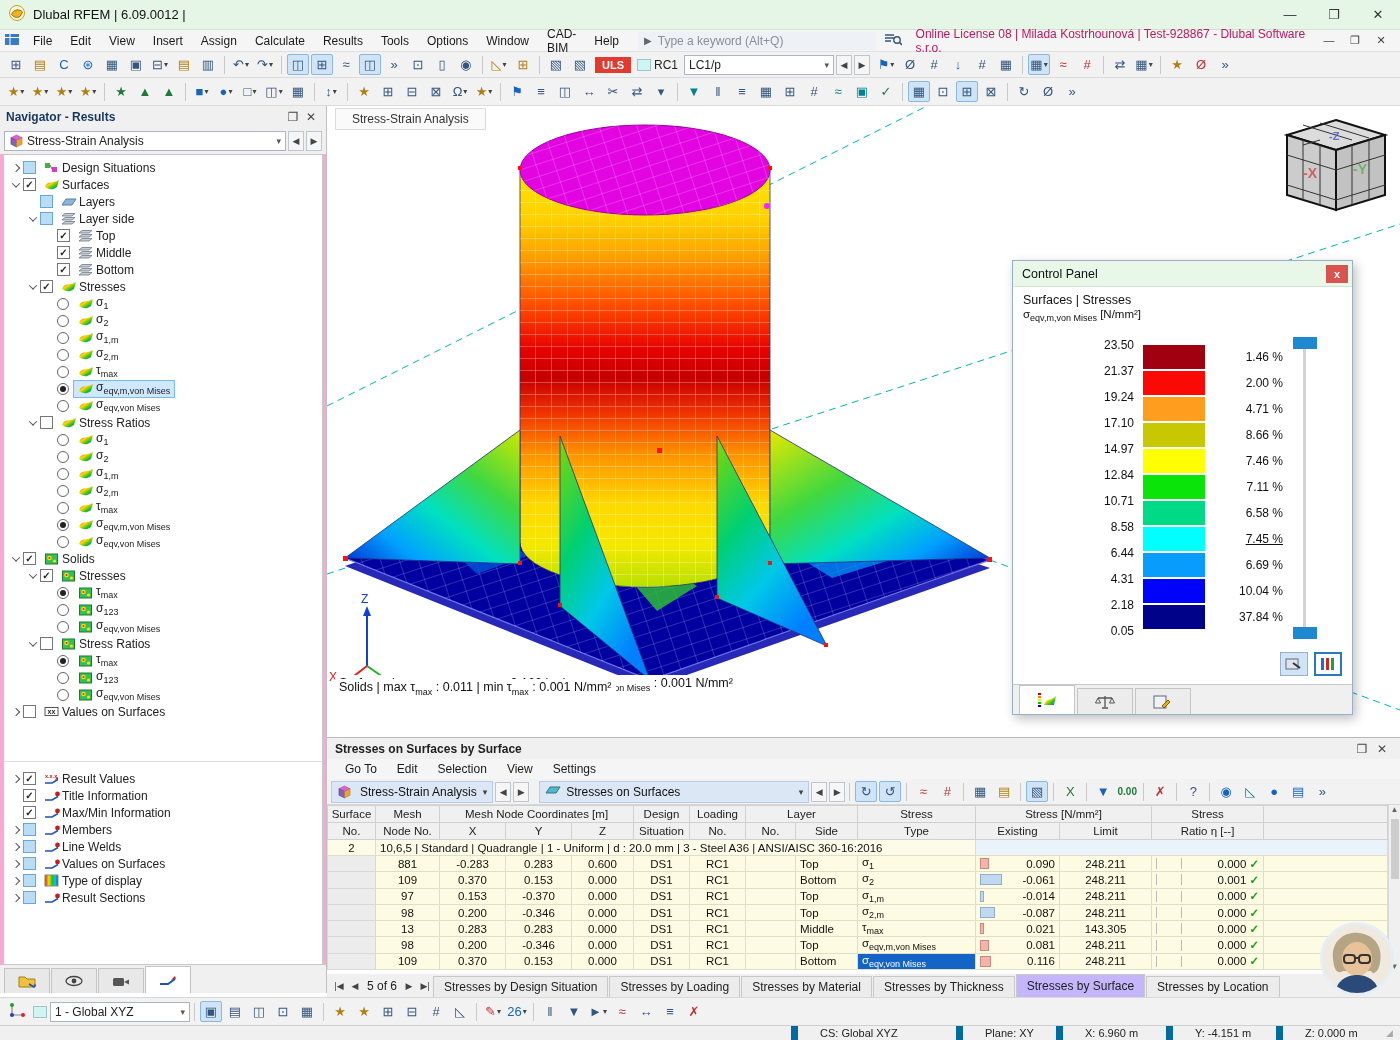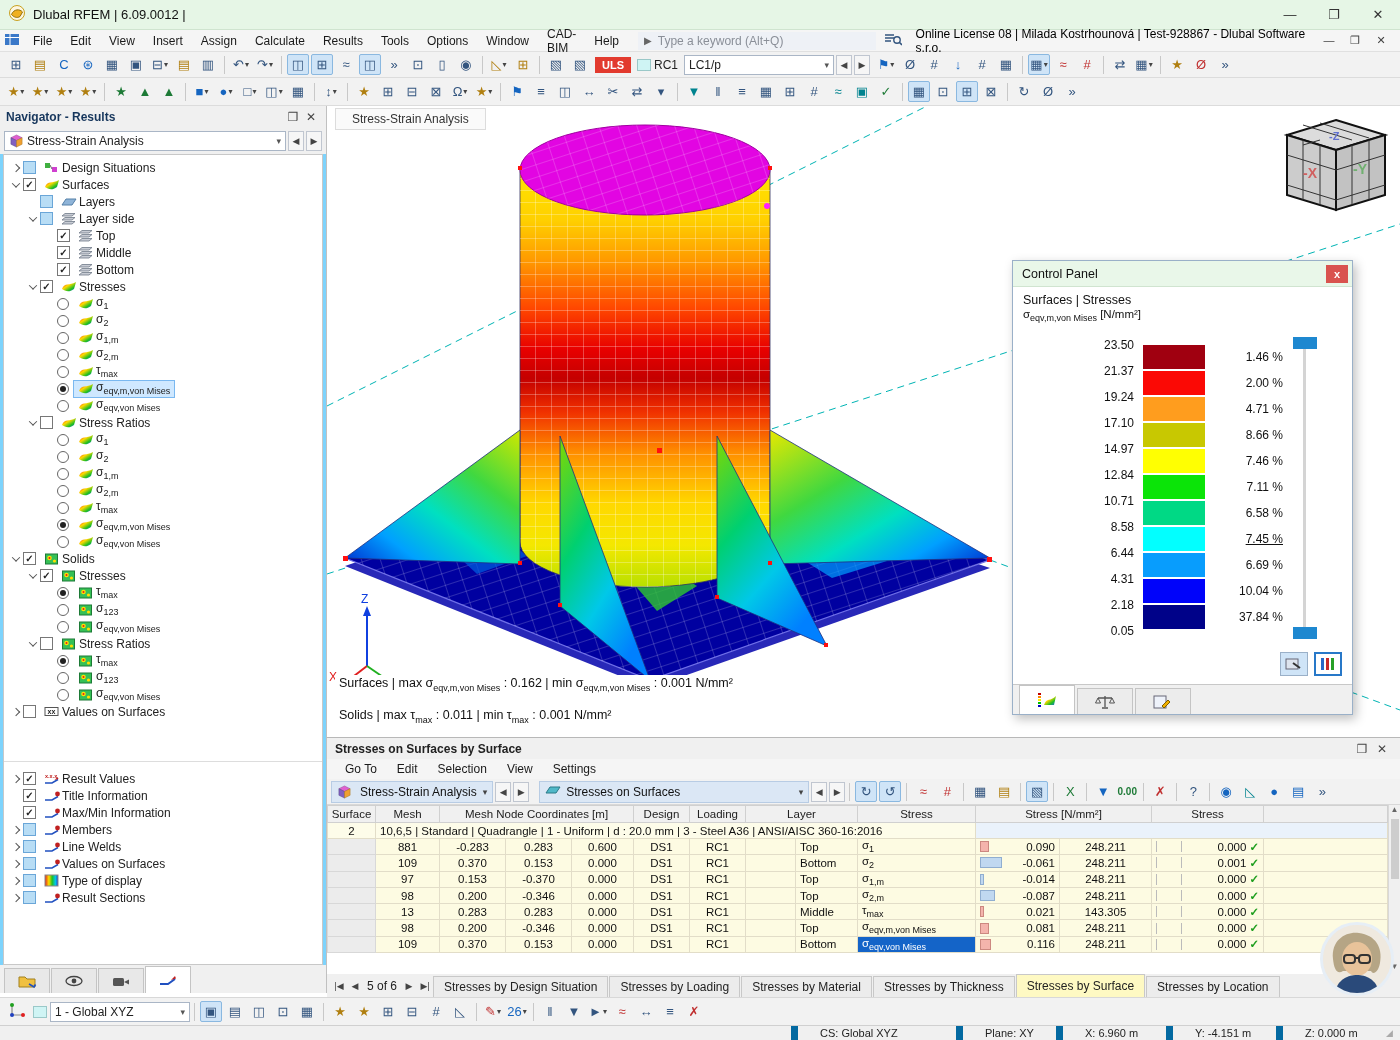--- a/index.html
+++ b/index.html
@@ -8,40 +8,40 @@
 #titlebar{position:absolute;left:0;top:0;width:1400px;height:30px;background:#e6f6e6;display:flex;align-items:center;border-bottom:1px solid #cfe4cf}
 #titlebar .logo{margin:0 7px 0 8px}
 #titlebar .t{font-size:13px;color:#111}
 #titlebar .winbtns{margin-left:auto;display:flex}
 .winbtn{width:44px;height:29px;display:flex;align-items:center;justify-content:center;font-size:13px;color:#333}
 
 #menubar{position:absolute;left:0;top:30px;width:1400px;height:22px;background:#f5f5f5;display:flex;align-items:center;border-bottom:1px solid #e0e0e0}
 #menubar .mitem{padding:0 9px;height:22px;display:flex;align-items:center;color:#1a1a1a}
 #searchbox{display:flex;align-items:center;background:#eef1f6;height:18px;width:248px;margin-left:10px;padding:0 6px;color:#8a8f98}
 #searchbox .arr{color:#666;margin-right:6px;font-size:10px}
-#license{margin-left:14px;color:#000000}
+#license{margin-left:14px;color:#be185d}
 #menubar .sm-winbtns{margin-left:auto;display:flex;margin-right:6px}
 .sm-winbtn{width:26px;text-align:center;color:#444;font-size:11px}
 
 .toolbar{position:absolute;left:0;width:1400px;background:#f2f2f2;border-bottom:1px solid #dcdcdc;display:flex;align-items:center;padding-left:4px}
 #tb1{top:52px;height:26px}
 #tb2{top:78px;height:28px}
 .tbi{min-width:22px;height:21px;display:inline-flex;align-items:center;justify-content:center;font-size:13px;color:#33557f;margin:0 1px;border-radius:2px;position:relative;flex:none}
 .tbi.hl{background:#cfe4f7;border:1px solid #8ab8e0}
 .tbi.wide{font-size:10px;font-weight:bold}
 .tbi .dd{font-size:8px;color:#444;margin-left:1px}
 .c-y{color:#b07f10}.c-g{color:#1d7a36}.c-r{color:#c03030}.c-b{color:#1565c0}.c-t{color:#00838f}
 .tsep{width:1px;height:18px;background:#c8c8c8;margin:0 4px;flex:none}
 #uls{background:#e23a2e;color:#fff;font-weight:bold;font-size:11px;padding:2px 7px;margin:0 3px;flex:none}
 .swatch{width:14px;height:12px;background:#cff4f4;border:1px solid #9ac8c8;margin:0 3px;flex:none}
 .combo{background:#fff;border:1px solid #aab6c6;height:20px;display:flex;align-items:center;padding:0 4px;flex:none}
 .combo .cdd{margin-left:auto;font-size:9px;color:#555;padding-left:6px}
 .navarr{width:16px;height:20px;border:1px solid #c0c6d0;background:#f6f6f6;display:inline-flex;align-items:center;justify-content:center;font-size:9px;color:#444;margin-left:2px;flex:none}
 
-#navigator{position:absolute;left:0;top:106px;width:327px;height:887px;background:#7dd3fc;border-right:1px solid #c0c0c0;display:flex;flex-direction:column}
+#navigator{position:absolute;left:0;top:106px;width:327px;height:887px;background:#f9a8d4;border-right:1px solid #c0c0c0;display:flex;flex-direction:column}
 #nav-head{height:22px;display:flex;align-items:center;padding:0 6px;background:#f0f0f0}
 #nav-head .ttl{color:#16365c;font-weight:bold}
 #nav-head .hbtn{margin-left:auto;color:#444;width:18px;text-align:center}
 #nav-head .hbtn+.hbtn{margin-left:0}
 #nav-combo-row{height:26px;display:flex;align-items:center;padding:0 4px;background:#f0f0f0}
 #nav-combo{flex:1}
 #tree-wrap{flex:1;background:#fff;border:1px solid #c8c8c8;margin:0 3px;overflow:hidden;padding-top:4px;position:relative}
 .trow{height:17px;display:flex;align-items:center;white-space:nowrap}
 .trow.sel .lbl-box{background:#cfe8ff;outline:1px solid #7ab8f0}
 .tind{flex:none}
@@ -59,21 +59,21 @@
 #tree-gap::after{content:"";position:absolute;left:0;right:0;bottom:8px;height:1px;background:#ddd}
 #nav-tabs{height:28px;display:flex;align-items:flex-end;background:#f0f0f0;padding-left:4px}
 .navtab{width:46px;height:25px;border:1px solid #c4c4c4;border-bottom:none;background:#e8e8e8;display:flex;align-items:center;justify-content:center;margin-right:1px}
 .navtab.act{background:#fff;height:27px}
 
 #viewport{position:absolute;left:327px;top:106px;width:1073px;height:631px;background:#fff;overflow:hidden}
 #vp-tab{position:absolute;left:8px;top:2px;background:#fafafa;border:1px solid #dcdcdc;padding:3px 16px;color:#333;z-index:5}
 #scene{position:absolute;left:0;top:0}
 .vp-info{position:absolute;left:8px;z-index:6;background:#fff;padding:1px 4px;font-size:12.5px;color:#111}
 #vp-info1{bottom:44px}
-#vp-info2{bottom:12px}
+#vp-info2{bottom:40px}
 
 #cpanel{position:absolute;left:1012px;top:260px;width:341px;height:455px;background:#fff;border:1px solid #9ab0c8;box-shadow:3px 4px 10px rgba(0,0,0,.25);z-index:40;display:flex;flex-direction:column}
 #cp-head{height:26px;background:#e9f7e9;display:flex;align-items:center;padding:0 4px 0 9px;border-bottom:1px solid #d0e4d0}
 #cp-head .t{font-size:12.5px;color:#111}
 #cp-close{margin-left:auto;width:22px;height:18px;background:#d9534f;color:#fff;display:flex;align-items:center;justify-content:center;font-size:11px;font-weight:bold}
 #cp-sub{padding:6px 0 2px 10px}
 #cp-sub .l1{font-size:12.5px;color:#111}
 #cp-sub .l2{font-size:11.5px;color:#111;margin-top:1px}
 #cp-body{flex:1;position:relative}
 #scale{position:absolute;left:0;top:20px;width:100%;height:300px}
@@ -120,21 +120,21 @@
 .ratrack{width:26px;height:11px;border-left:1px solid #bbb;border-right:1px solid #bbb;flex:none}
 .raval{flex:1;text-align:right;margin-right:3px}
 .rachk{color:#1e9e1e;font-weight:bold;flex:none}
 #tp-scroll{position:absolute;right:0;top:0;width:12px;height:100%;background:#f0f0f0;border-left:1px solid #d8d8d8;display:flex;flex-direction:column;align-items:center}
 #tp-scroll .a{font-size:8px;color:#666;height:12px}
 #tp-scroll .thumb{width:8px;height:60px;background:#cdcdcd;margin-top:2px}
 #tp-tabs{height:23px;display:flex;align-items:flex-end;background:#f0f0f0;padding-left:4px}
 .pgbtn{width:16px;text-align:center;color:#444;font-size:9px;align-self:center}
 #pg-label{margin:0 4px;align-self:center;color:#222}
 .ttab{height:21px;border:1px solid #c8c8c8;border-bottom:none;background:#ececec;display:flex;align-items:center;padding:0 10px;margin-right:1px;color:#222;white-space:nowrap}
-.ttab.act{background:#fef9c3;height:23px}
+.ttab.act{background:#c4b5fd;height:23px}
 
 #bottombar{position:absolute;left:0;top:997px;width:1400px;height:28px;background:#f2f2f2;border-top:1px solid #d8d8d8;display:flex;align-items:center;padding-left:4px}
 #statusbar{position:absolute;left:0;top:1025px;width:1400px;height:15px;background:#f0f0f0;border-top:1px solid #d0d0d0;display:flex;align-items:center;font-size:11px;color:#222}
 .st-seg{border-left:7px solid #0369a1;height:100%;display:flex;align-items:center;padding:0 22px}
 #st-fill{flex:1}
 #st-grip{width:14px;color:#aaa;font-size:9px}
 
 #avatar{position:absolute;left:1320px;top:922px;width:74px;height:74px;border-radius:50%;border:3px solid #e6eef6;overflow:hidden;z-index:45;background:#efe9df}
 </style>
 </head>
@@ -1272,20 +1272,36 @@
           <tr>
             <th colspan="1">Surface</th>
             <th colspan="1">Mesh</th>
             <th colspan="3">Mesh Node Coordinates [m]</th>
             <th colspan="1">Design</th>
             <th colspan="1">Loading</th>
             <th colspan="2">Layer</th>
             <th colspan="1">Stress</th>
             <th colspan="2">Stress [N/mm²]</th>
             <th colspan="1">Stress</th>
+            <th colspan="1"></th>
+          </tr>
+          <tr>
+            <th colspan="1">No.</th>
+            <th colspan="1">Node No.</th>
+            <th colspan="1">X</th>
+            <th colspan="1">Y</th>
+            <th colspan="1">Z</th>
+            <th colspan="1">Situation</th>
+            <th colspan="1">No.</th>
+            <th colspan="1">No.</th>
+            <th colspan="1">Side</th>
+            <th colspan="1">Type</th>
+            <th colspan="1">Existing</th>
+            <th colspan="1">Limit</th>
+            <th colspan="1">Ratio η [--]</th>
             <th colspan="1"></th>
           </tr>
         </thead>
         <tbody>
           <tr>
             <td class="grp ctr">2</td>
             <td class="grp" colspan="9">10,6,5 | Standard | Quadrangle | 1 - Uniform | d : 20.0 mm | 3 - Steel A36 | ANSI/AISC 360-16:2016</td>
             <td class="blue" colspan="4"></td>
           </tr>
           <tr>

